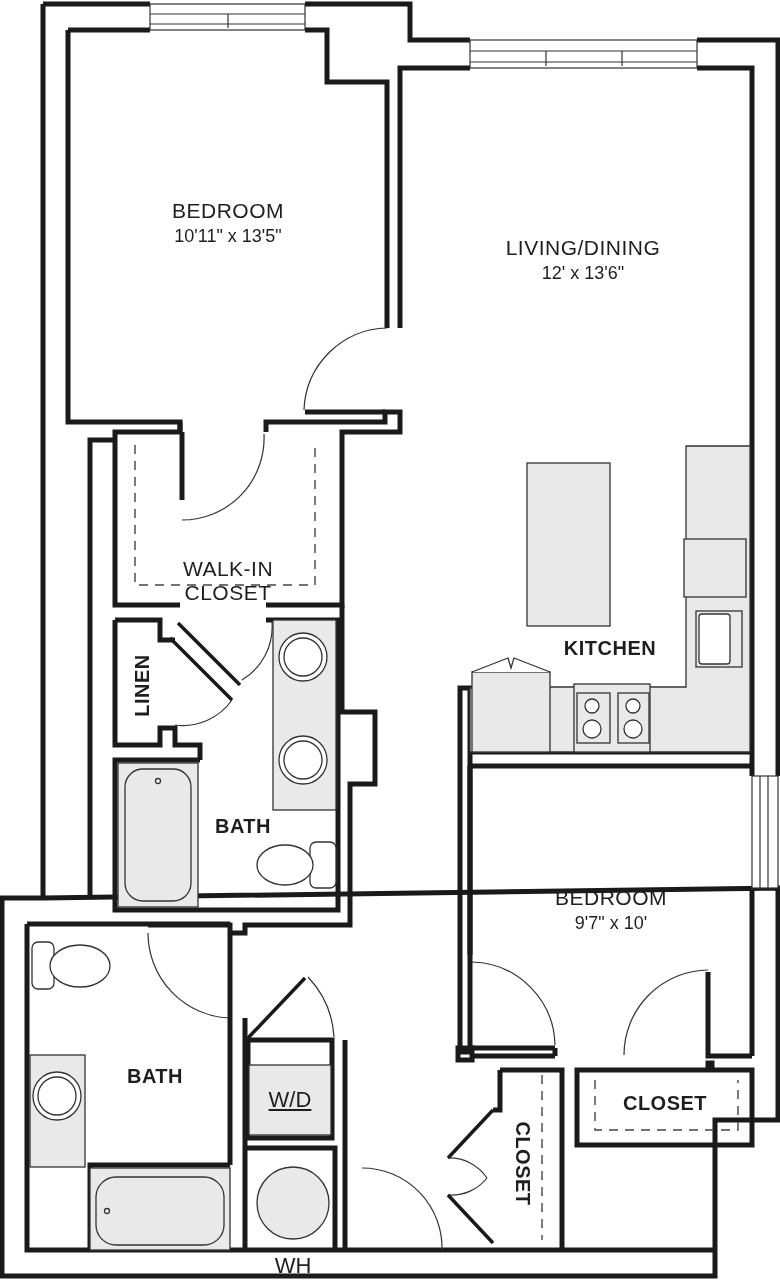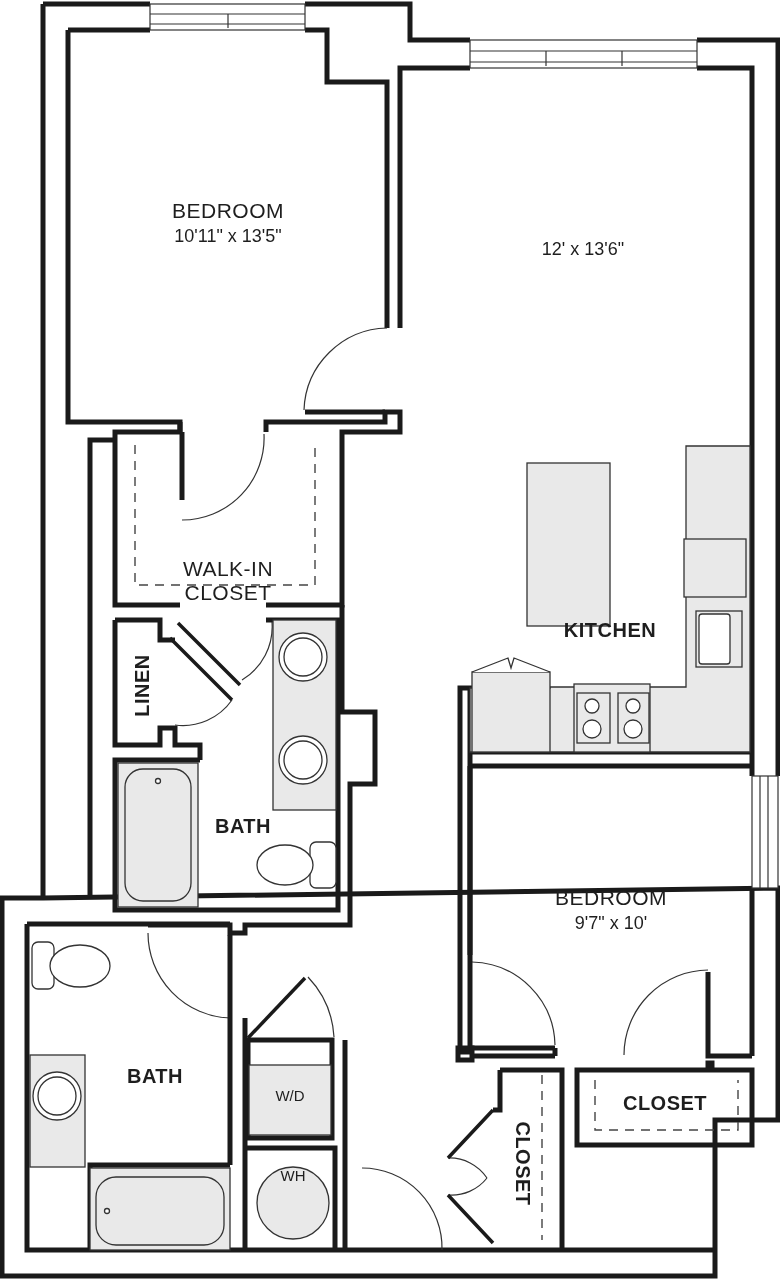--- a/index.html
+++ b/index.html
@@ -12,21 +12,21 @@
   .door-arc { fill: none; stroke: #333; stroke-width: 1.2; }
   .dash { fill: none; stroke: #444; stroke-width: 1.4; stroke-dasharray: 9 7; }
   .window { fill: #ffffff; stroke: #333; stroke-width: 1.2; }
   .label {
     position: absolute; font-family: "Liberation Sans", "DejaVu Sans", sans-serif;
     color: #1e1e1e; text-align: center; white-space: nowrap; line-height: 1.15;
   }
   .room-name { font-size: 21px; font-weight: 400; letter-spacing: 0.5px; display: block; }
   .room-dim { font-size: 18px; font-weight: 400; display: block; margin-top: 3px; }
   .small-name { font-size: 20px; font-weight: 700; letter-spacing: 0.5px; }
-  .fx-label { font-size: 15px; font-weight: 400; }
+  .fx-label { font-size: 22px; font-weight: 400; text-decoration: underline; }
   .vert { transform-origin: center center; }
 </style>
 </head>
 <body>
 
 <svg id="plan" viewBox="0 0 780 1280" xmlns="http://www.w3.org/2000/svg">
 
   <g>
 
     <path class="wall" d="M43,4 L150,4 M305,4 L410,4 L410,40 L470,40 M697,40 L778,40 L778,776 M778,888 L778,1120 L715,1120 L715,1276 L2,1276 L2,898 L43,898 Z"></path>
@@ -148,54 +148,55 @@
     <circle class="fixture" cx="293" cy="1203" r="36"></circle>
   </g>
 </svg>
 
 <div class="label" style="left:128px; top:199px; width:200px;">
   <span class="room-name">BEDROOM</span>
   <span class="room-dim">10'11" x 13'5"</span>
 </div>
 
 <div class="label" style="left:473px; top:236px; width:220px;">
+  <span class="room-name">LIVING/DINING</span>
   <span class="room-dim">12' x 13'6"</span>
 </div>
 
 <div class="label" style="left:158px; top:557px; width:140px;">
   <span class="room-name">WALK-IN</span>
   <span class="room-name">CLOSET</span>
 </div>
 
 <div class="label small-name vert" style="left:102px; top:674px; width:80px; transform: rotate(-90deg);">
   <span>LINEN</span>
 </div>
 
 <div class="label small-name" style="left:198px; top:815px; width:90px;">
   <span>BATH</span>
 </div>
 
-<div class="label small-name" style="left:550px; top:619px; width:120px;">
+<div class="label small-name" style="left:550px; top:637px; width:120px;">
   <span>KITCHEN</span>
 </div>
 
 <div class="label" style="left:511px; top:886px; width:200px;">
   <span class="room-name">BEDROOM</span>
   <span class="room-dim">9'7" x 10'</span>
 </div>
 
 <div class="label small-name" style="left:110px; top:1065px; width:90px;">
   <span>BATH</span>
 </div>
 
 <div class="label fx-label" style="left:250px; top:1087px; width:80px;">
   <span>W/D</span>
 </div>
 
-<div class="label fx-label" style="left:253px; top:1167px; width:80px;">
+<div class="label fx-label" style="left:253px; top:1253px; width:80px;">
   <span>WH</span>
 </div>
 
 <div class="label small-name" style="left:605px; top:1092px; width:120px;">
   <span>CLOSET</span>
 </div>
 
 <div class="label small-name vert" style="left:462px; top:1152px; width:120px; transform: rotate(90deg);">
   <span>CLOSET</span>
 </div>

